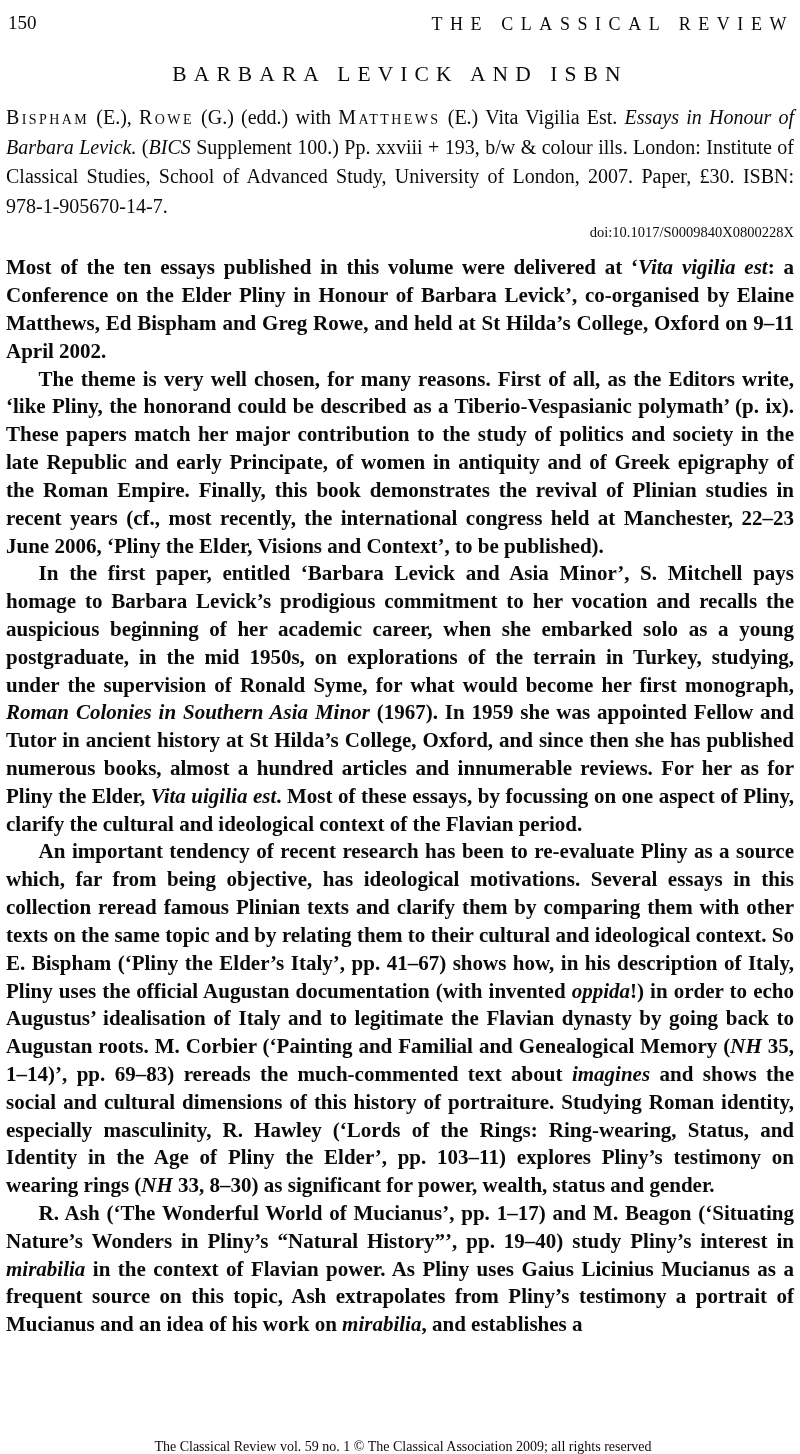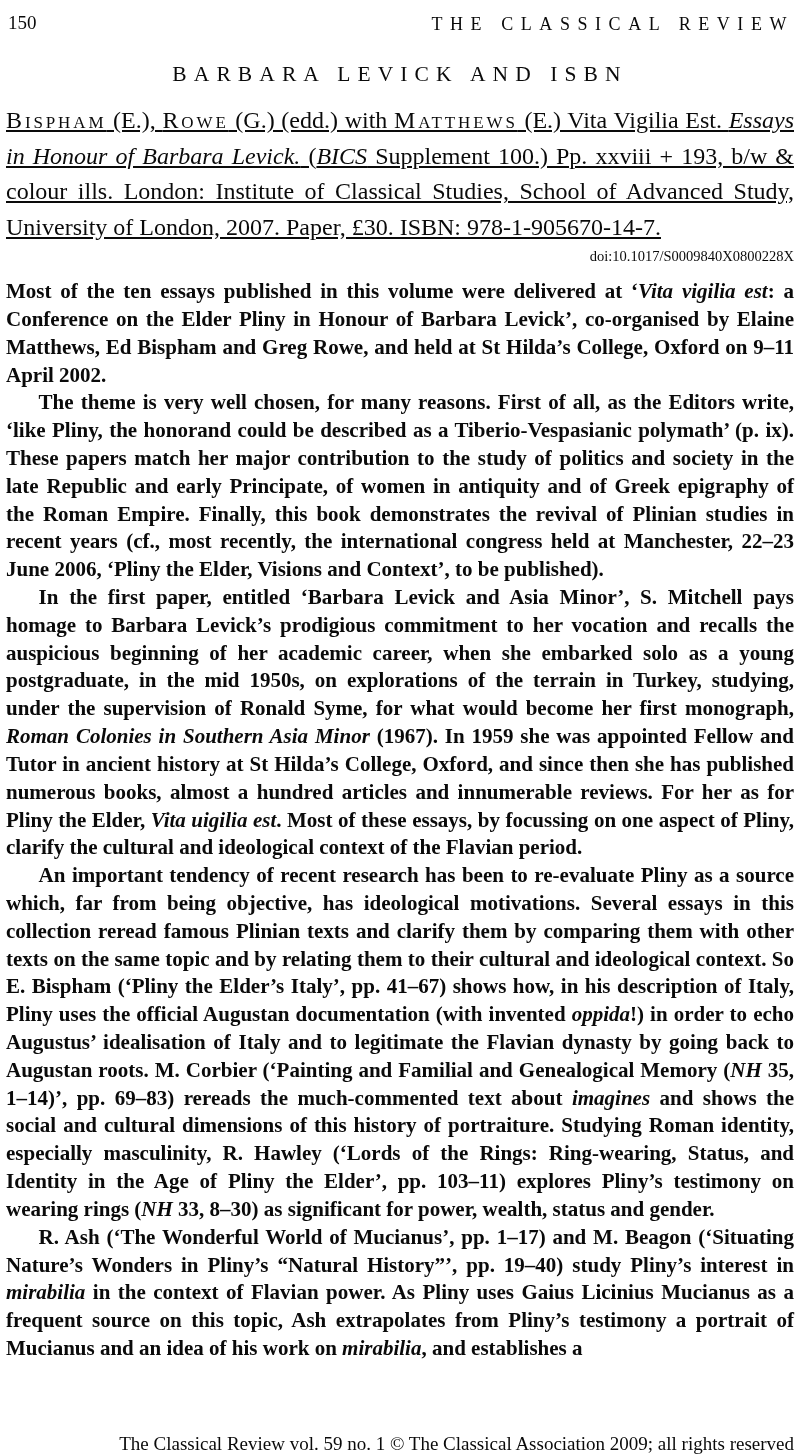--- a/index.html
+++ b/index.html
@@ -29,45 +29,44 @@
   h1.article-title {
     margin: 24px 0 16px 0;
     text-align: center;
     font-weight: normal;
     font-size: 21.5px;
     letter-spacing: 0.33em;
     white-space: nowrap;
   }
   .citation {
     margin: 0;
-    font-size: 24px;
+    font-size: 20px;
     line-height: 1.48;
     text-align: justify;
-    text-decoration: underline;
   }
   .sc { font-variant: small-caps; letter-spacing: 0.12em; }
   .it { font-style: italic; }
   .doi {
     margin: 3px 0 13px 0;
     font-size: 14.5px;
     text-align: right;
   }
   .body-text p {
     margin: 0;
     font-size: 21px;
     line-height: 1.325;
     text-align: justify;
     font-weight: bold;
   }
   .body-text p.indent { text-indent: 1.55em; }
   .page-footer {
     position: absolute;
     left: 12px; right: 6px; bottom: 7px;
-    font-size: 19px;
-    text-align: right;
+    font-size: 14px;
+    text-align: center;
   }
 </style>
 </head>
 <body>
 
 <div class="page">
 
   <div class="hdr">
     <span class="page-number">150</span>
     <span class="running-head">THE CLASSICAL REVIEW</span>

